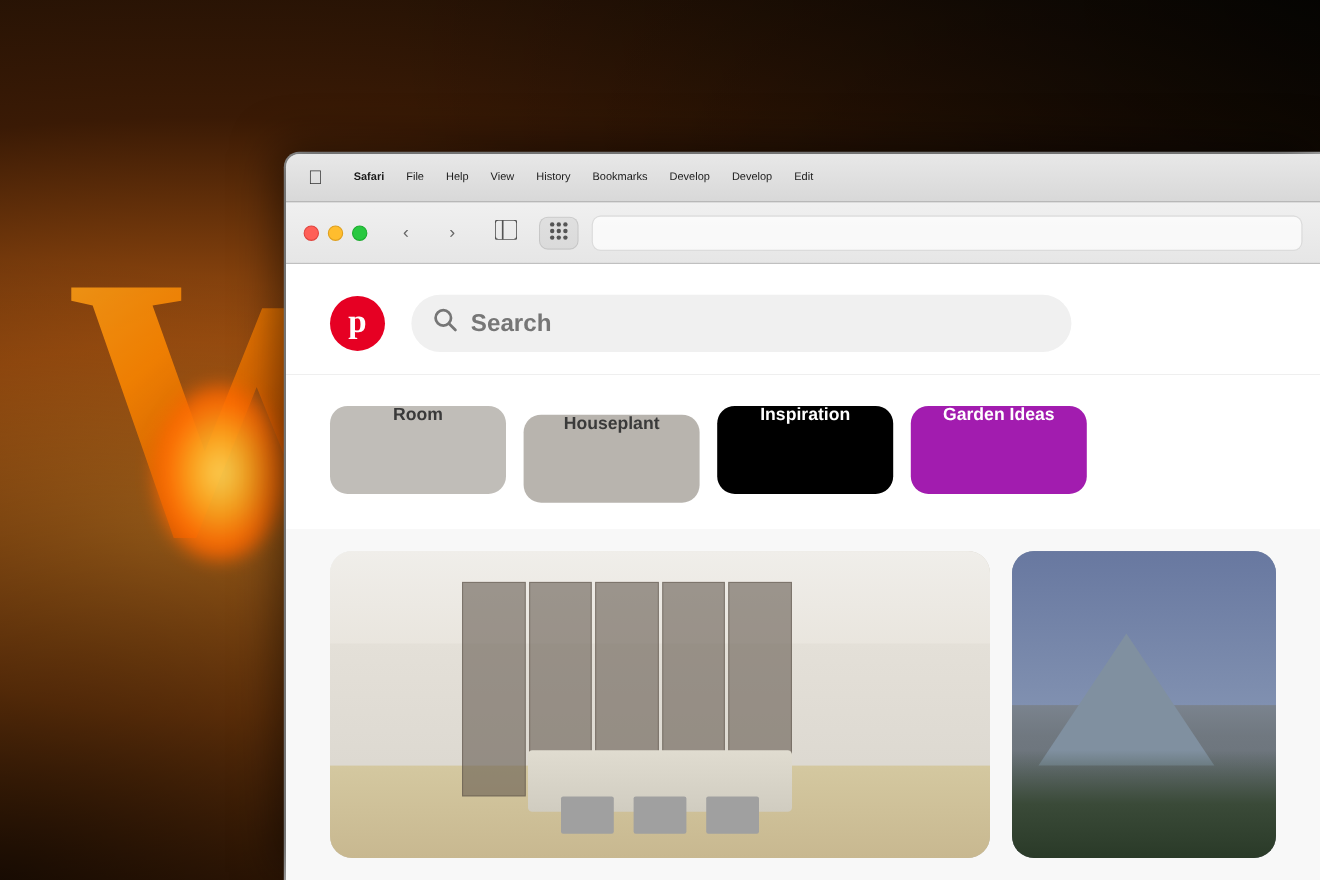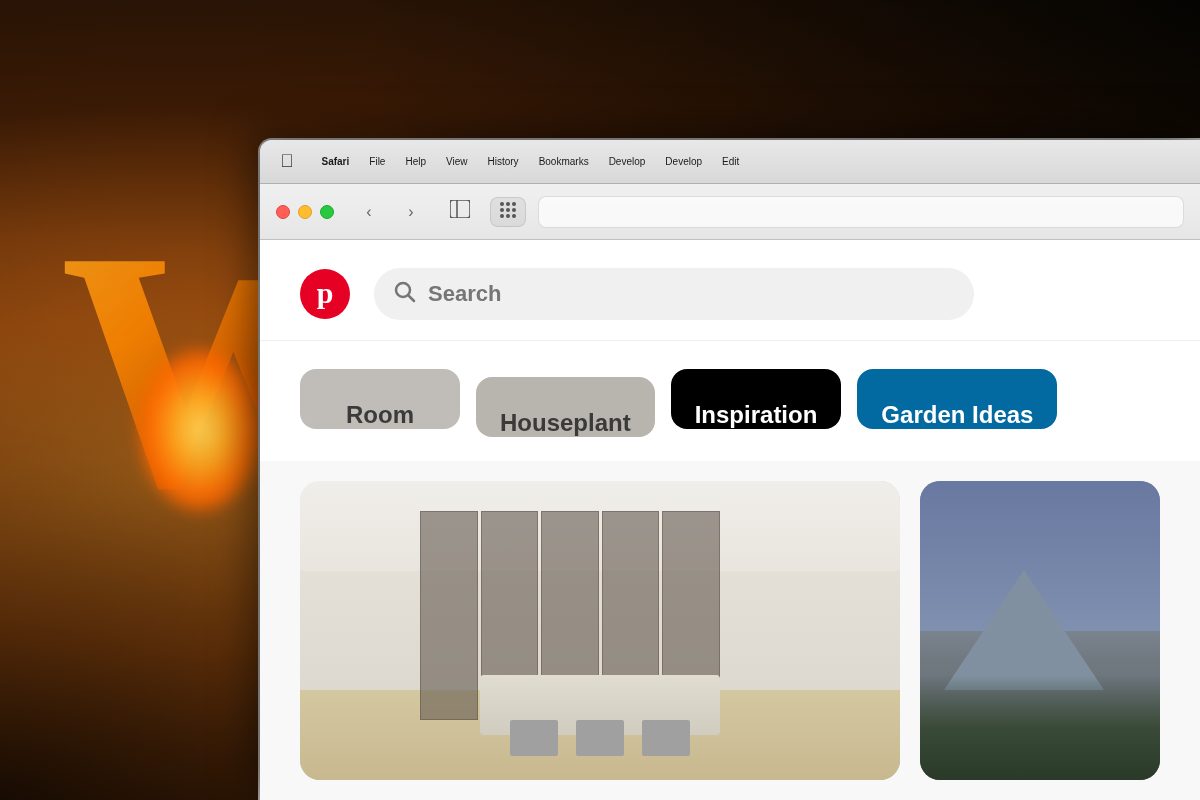--- a/index.html
+++ b/index.html
@@ -257,37 +257,37 @@
     
     .categories-row {
       background: #fff;
       padding: 20px 40px 24px;
       display: flex;
       gap: 16px;
       align-items: center;
     }
 
     .category-chip {
-      height: 60px;
+      height: 80px;
       min-width: 160px;
       border-radius: 16px;
       display: flex;
-      align-items: flex-end;
+      align-items: flex-start;
       justify-content: center;
-      font-size: 24px;
+      font-size: 16px;
       font-weight: 600;
       cursor: pointer;
       color: white;
       padding: 0 24px;
     }
 
     .chip-room { background: #c0bdb8; color: #3a3a3a; }
     .chip-houseplant { background: #b8b4ae; color: #3a3a3a; margin-top: 16px; }
     .chip-inspiration { background: #000000; color: #fff; }
-    .chip-garden { background: #0369a1; color: #fff; }
+    .chip-garden { background: #a21caf; color: #fff; }
 
     
     .content-grid {
       background: #f8f8f8;
       padding: 20px 40px;
       display: flex;
       gap: 20px;
       flex: 1;
     }
 

